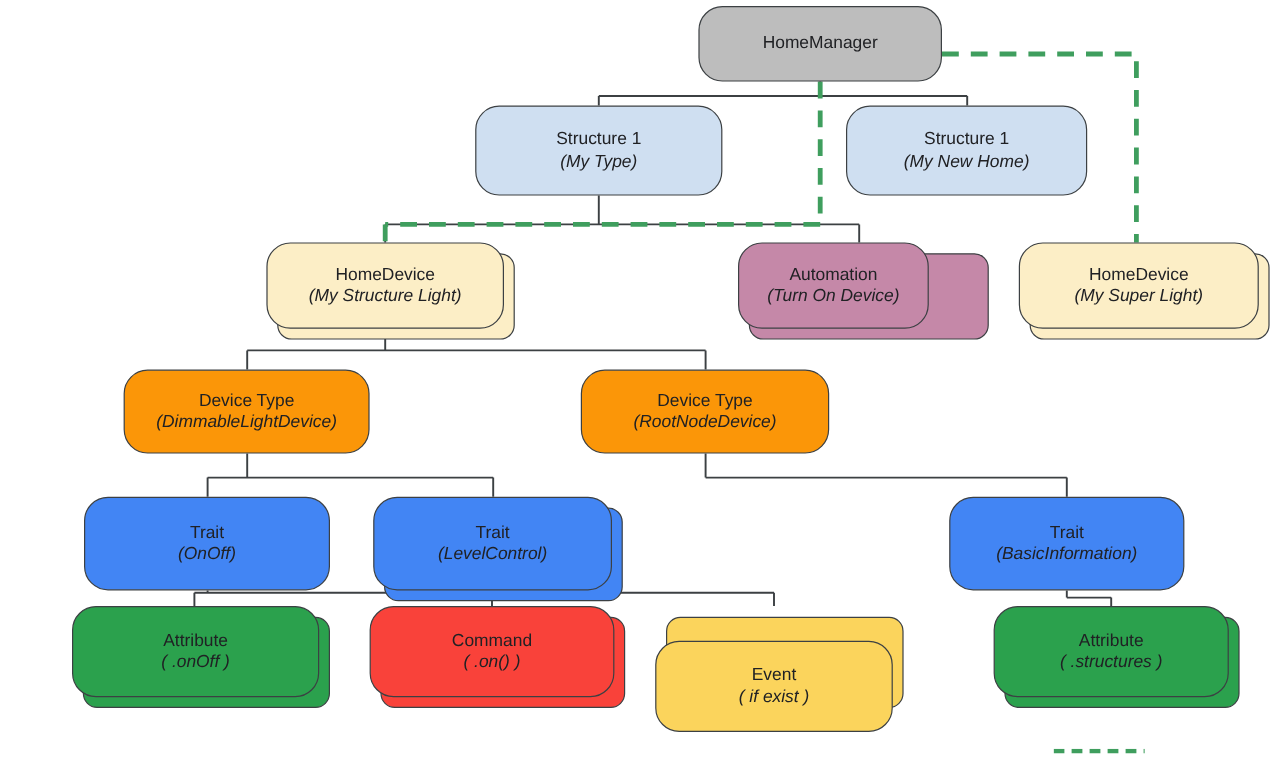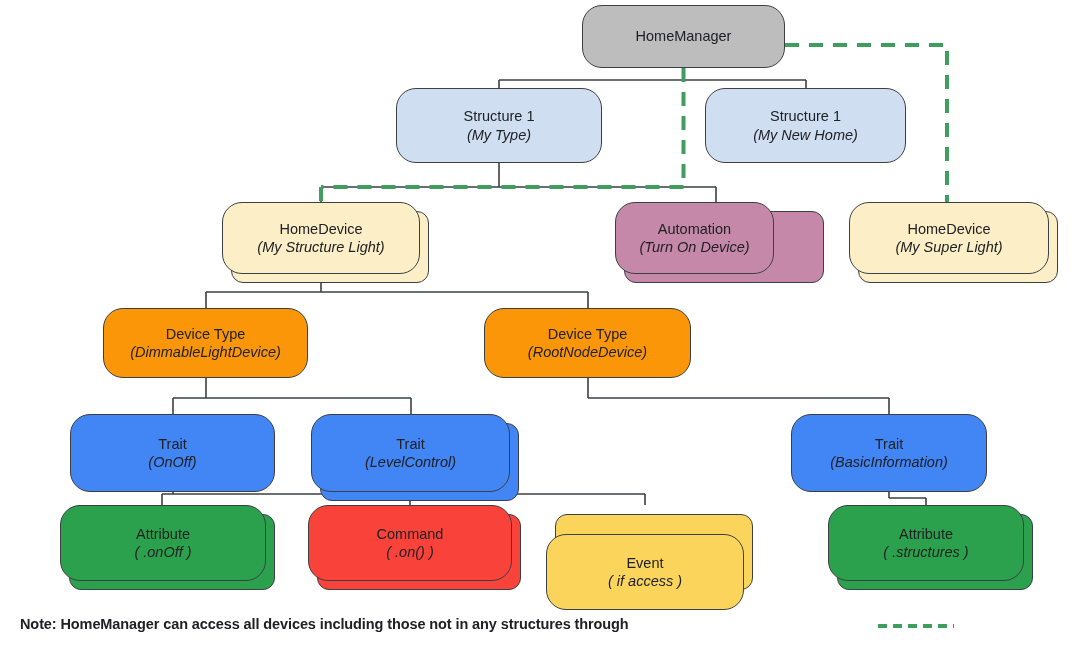--- a/index.html
+++ b/index.html
@@ -146,27 +146,26 @@
         <div class="l2">( .onOff )</div>
       </div>
       <div class="stack-back" style="left: 317px; top: 514px; width: 204px; height: 76px; background: rgb(249, 66, 58);"></div>
       <div class="node" style="left: 308px; top: 505px; width: 204px; height: 76px; background: rgb(249, 66, 58);">
         <div class="l1">Command</div>
         <div class="l2">( .on() )</div>
       </div>
       <div class="stack-back" style="left: 555px; top: 514px; width: 198px; height: 76px; background: rgb(251, 212, 92);"></div>
       <div class="node" style="left: 546px; top: 505px; width: 198px; height: 76px; background: rgb(251, 212, 92); margin-top: 29px;">
         <div class="l1">Event</div>
-        <div class="l2">( if access )</div>
+        <div class="l2">( if exist )</div>
       </div>
       <div class="stack-back" style="left: 837px; top: 514px; width: 196px; height: 76px; background: rgb(43, 161, 77);"></div>
       <div class="node" style="left: 828px; top: 505px; width: 196px; height: 76px; background: rgb(43, 161, 77);">
         <div class="l1">Attribute</div>
         <div class="l2">( .structures )</div>
       </div>
     </div>
 
-  <div id="note">Note: HomeManager can access all devices including those not in any structures through</div>
   <svg id="note-key" viewBox="0 0 76 4">
     <line x1="0" y1="2" x2="76" y2="2" stroke="#3f9e5e" stroke-width="4" stroke-dasharray="9 6" stroke-linecap="butt"></line>
   </svg>
 
 </div>
 
 </body></html>

